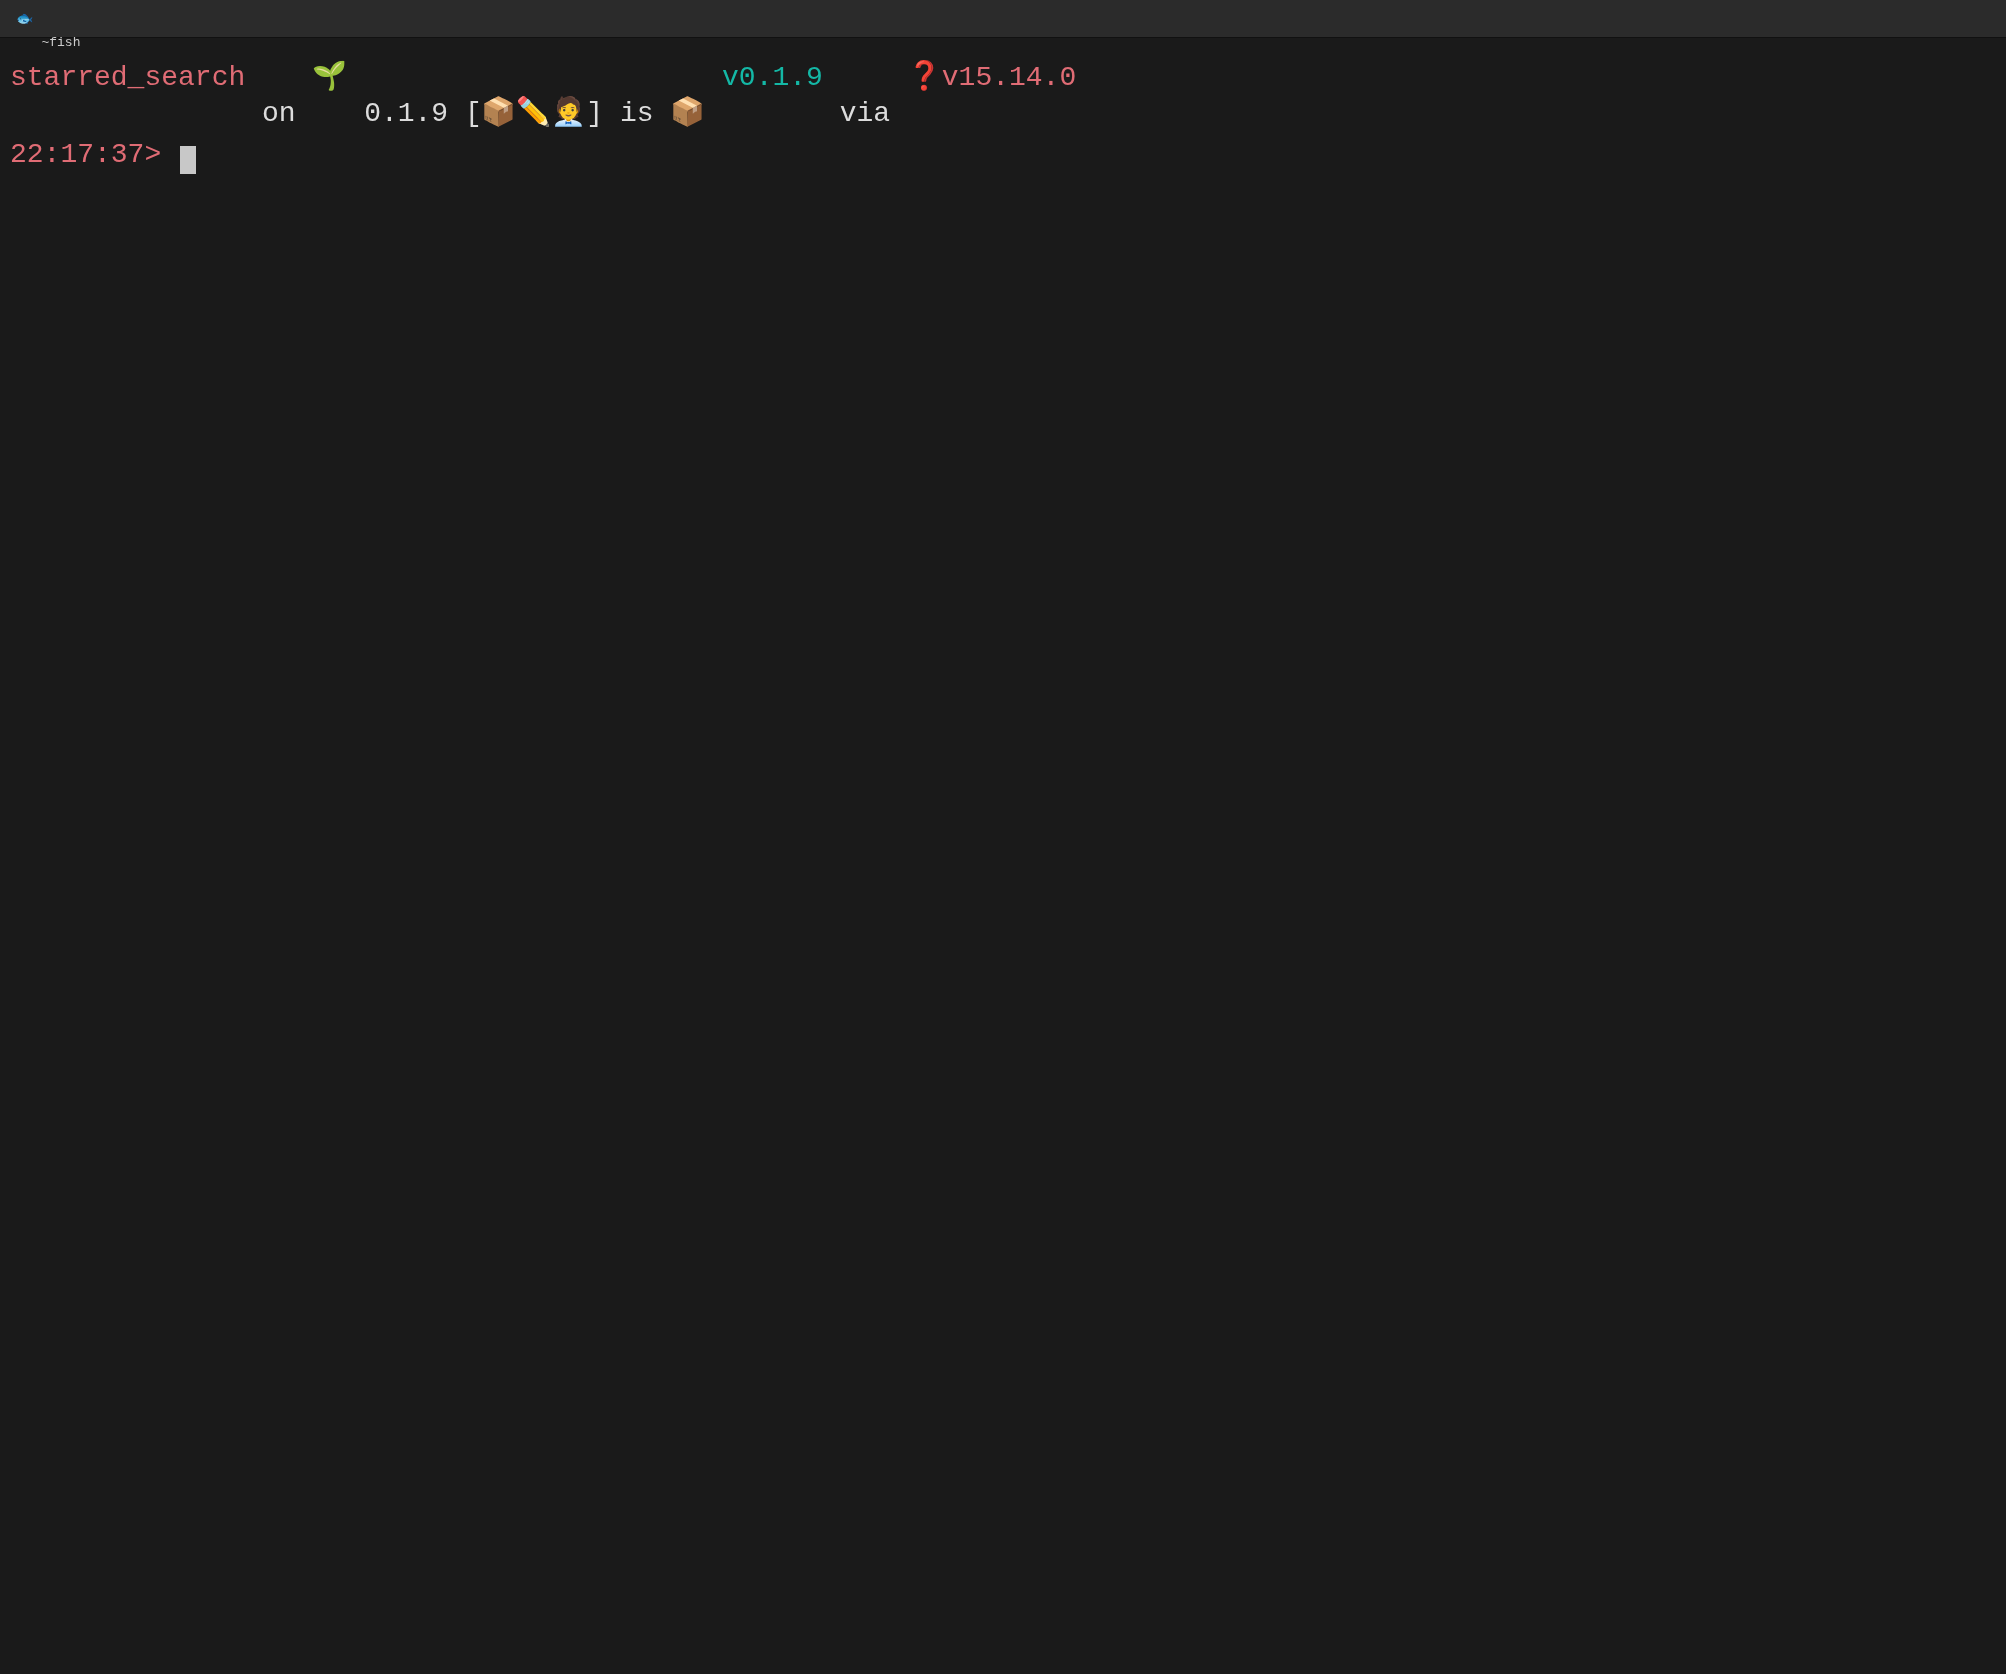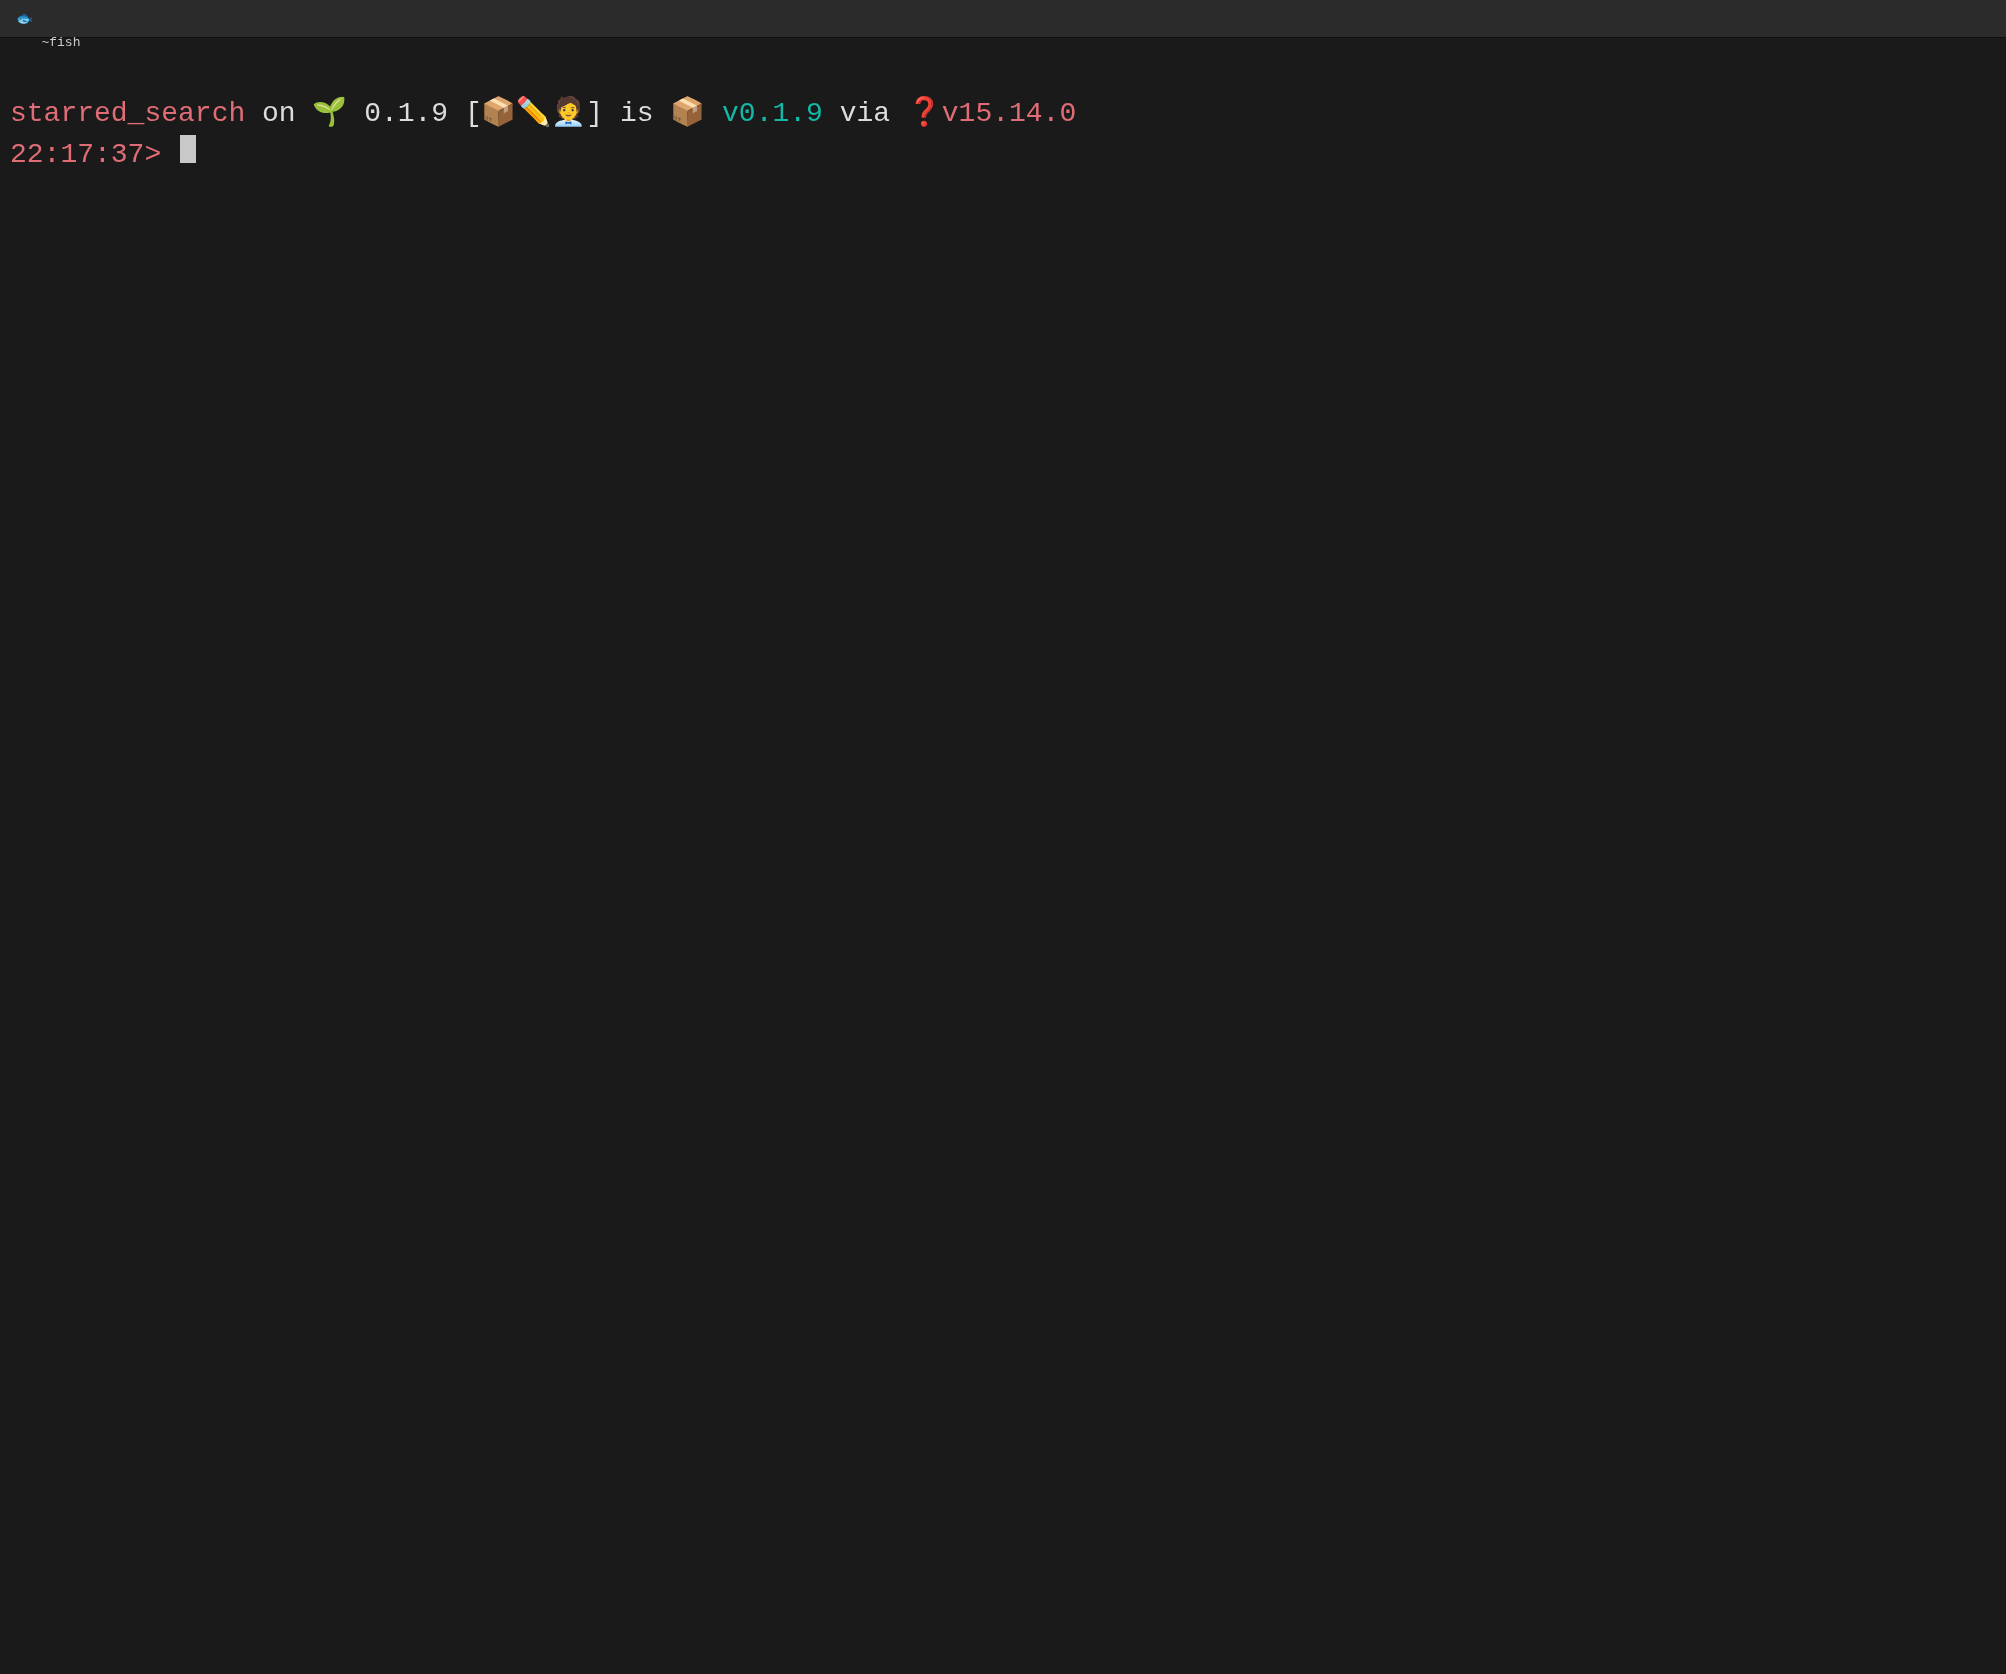--- a/index.html
+++ b/index.html
@@ -43,30 +43,30 @@
       background-color: #1a1a1a;
       width: 100%;
       height: calc(100% - 38px);
     }
 
     .prompt-line-1 {
       font-size: 28px;
       line-height: 1.4;
       display: flex;
       flex-wrap: wrap;
-      align-items: flex-end;
+      align-items: flex-start;
       gap: 0;
       white-space: pre;
     }
 
     .prompt-line-2 {
       font-size: 28px;
       line-height: 1.4;
       display: flex;
-      align-items: flex-start;
+      align-items: flex-end;
       white-space: pre;
       margin-top: 2px;
     }
 
     .text-salmon {
       color: #e06c75;
     }
 
     .text-white {
       color: #dcdcdc;

